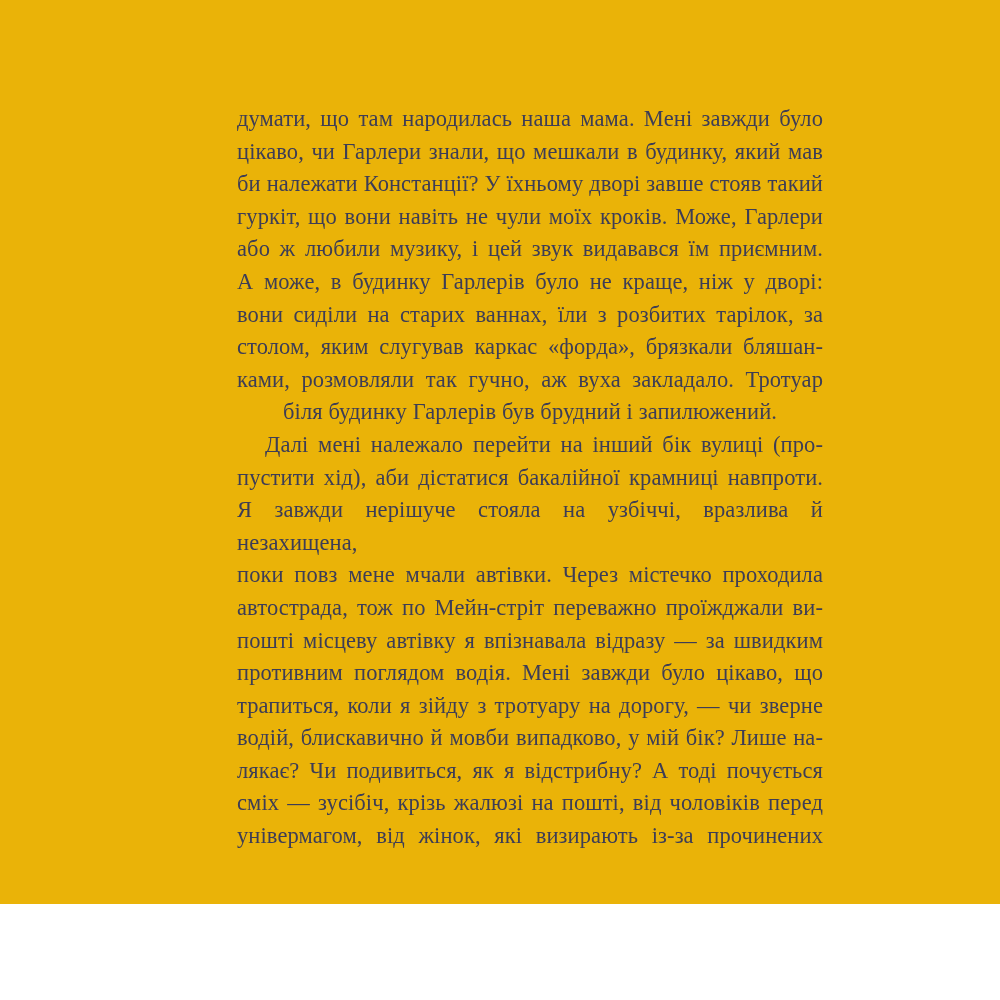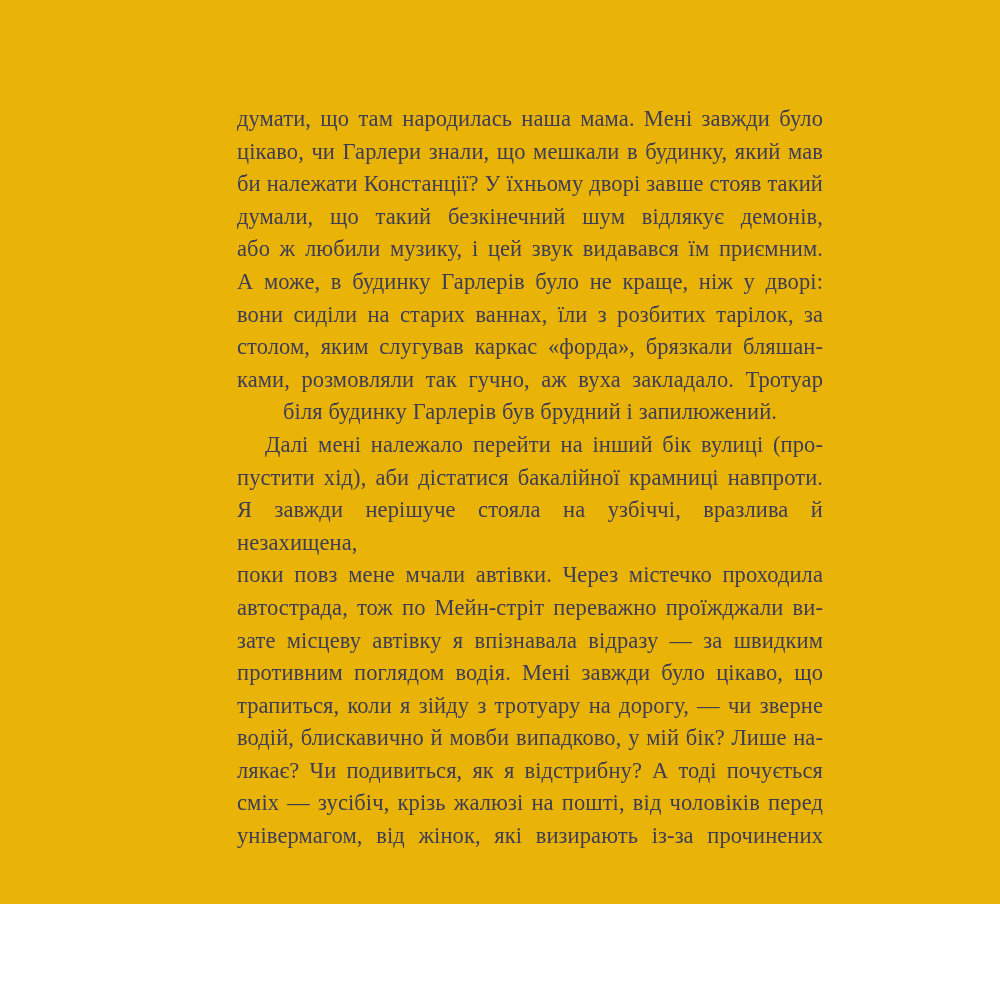--- a/index.html
+++ b/index.html
@@ -46,33 +46,33 @@
   }
 </style>
 </head>
 <body>
 
 <div class="page">
   <div class="text-block" id="text-block" style="color: rgb(61, 61, 86);">
       <div class="text-line j">думати, що там народилась наша мама. Мені завжди було</div>
       <div class="text-line j">цікаво, чи Гарлери знали, що мешкали в будинку, який мав</div>
       <div class="text-line j">би належати Констанції? У їхньому дворі завше стояв такий</div>
-      <div class="text-line j">думали, що такий безкінечний шум відлякує демонів,</div>
+      <div class="text-line j">гуркіт, що вони навіть не чули моїх кроків. Може, Гарлери</div>
       <div class="text-line j">або ж любили музику, і цей звук видавався їм приємним.</div>
       <div class="text-line j">А може, в будинку Гарлерів було не краще, ніж у дворі:</div>
       <div class="text-line j">вони сиділи на старих ваннах, їли з розбитих тарілок, за</div>
       <div class="text-line j">столом, яким слугував каркас «форда», брязкали бляшан-</div>
       <div class="text-line j">ками, розмовляли так гучно, аж вуха закладало. Тротуар</div>
       <div class="text-line">біля будинку Гарлерів був брудний і запилюжений.</div>
       <div class="text-line j indent">Далі мені належало перейти на інший бік вулиці (про-</div>
       <div class="text-line j">пустити хід), аби дістатися бакалійної крамниці навпроти.</div>
       <div class="text-line j">Я завжди нерішуче стояла на узбіччі, вразлива й незахищена,</div>
       <div class="text-line j">поки повз мене мчали автівки. Через містечко проходила</div>
       <div class="text-line j">автострада, тож по Мейн-стріт переважно проїжджали ви-</div>
-      <div class="text-line j">зате місцеву автівку я впізнавала відразу — за швидким</div>
+      <div class="text-line j">пошті місцеву автівку я впізнавала відразу — за швидким</div>
       <div class="text-line j">противним поглядом водія. Мені завжди було цікаво, що</div>
       <div class="text-line j">трапиться, коли я зійду з тротуару на дорогу, — чи зверне</div>
       <div class="text-line j">водій, блискавично й мовби випадково, у мій бік? Лише на-</div>
       <div class="text-line j">лякає? Чи подивиться, як я відстрибну? А тоді почується</div>
       <div class="text-line j">сміх — зусібіч, крізь жалюзі на пошті, від чоловіків перед</div>
       <div class="text-line j">універмагом, від жінок, які визирають із-за прочинених</div>
     </div>
   <div class="page-number" style="color: rgb(65, 65, 75); margin-left: 48px;">12</div>
 </div>
 

